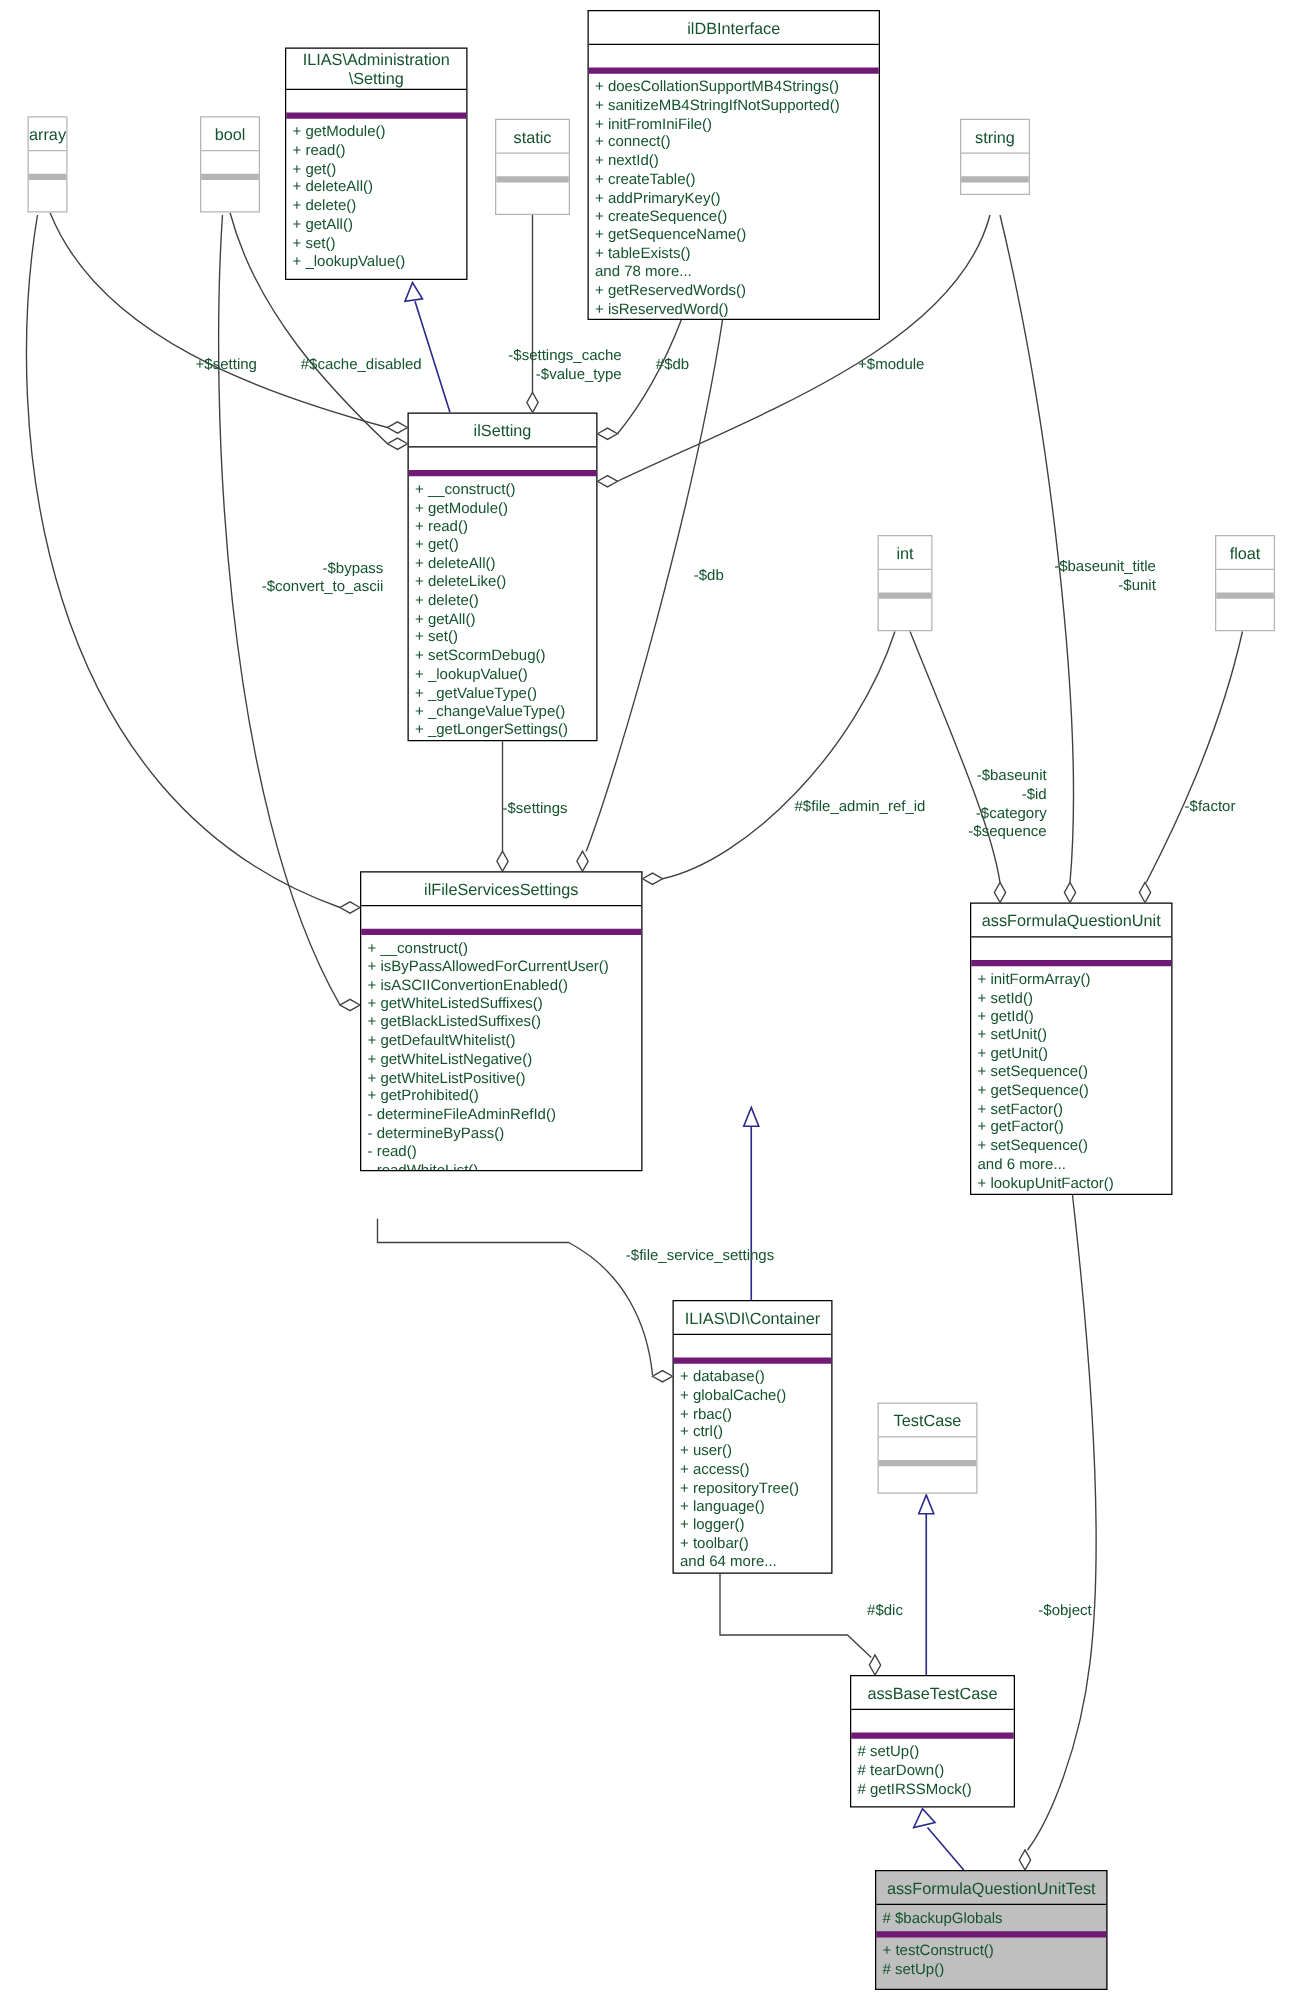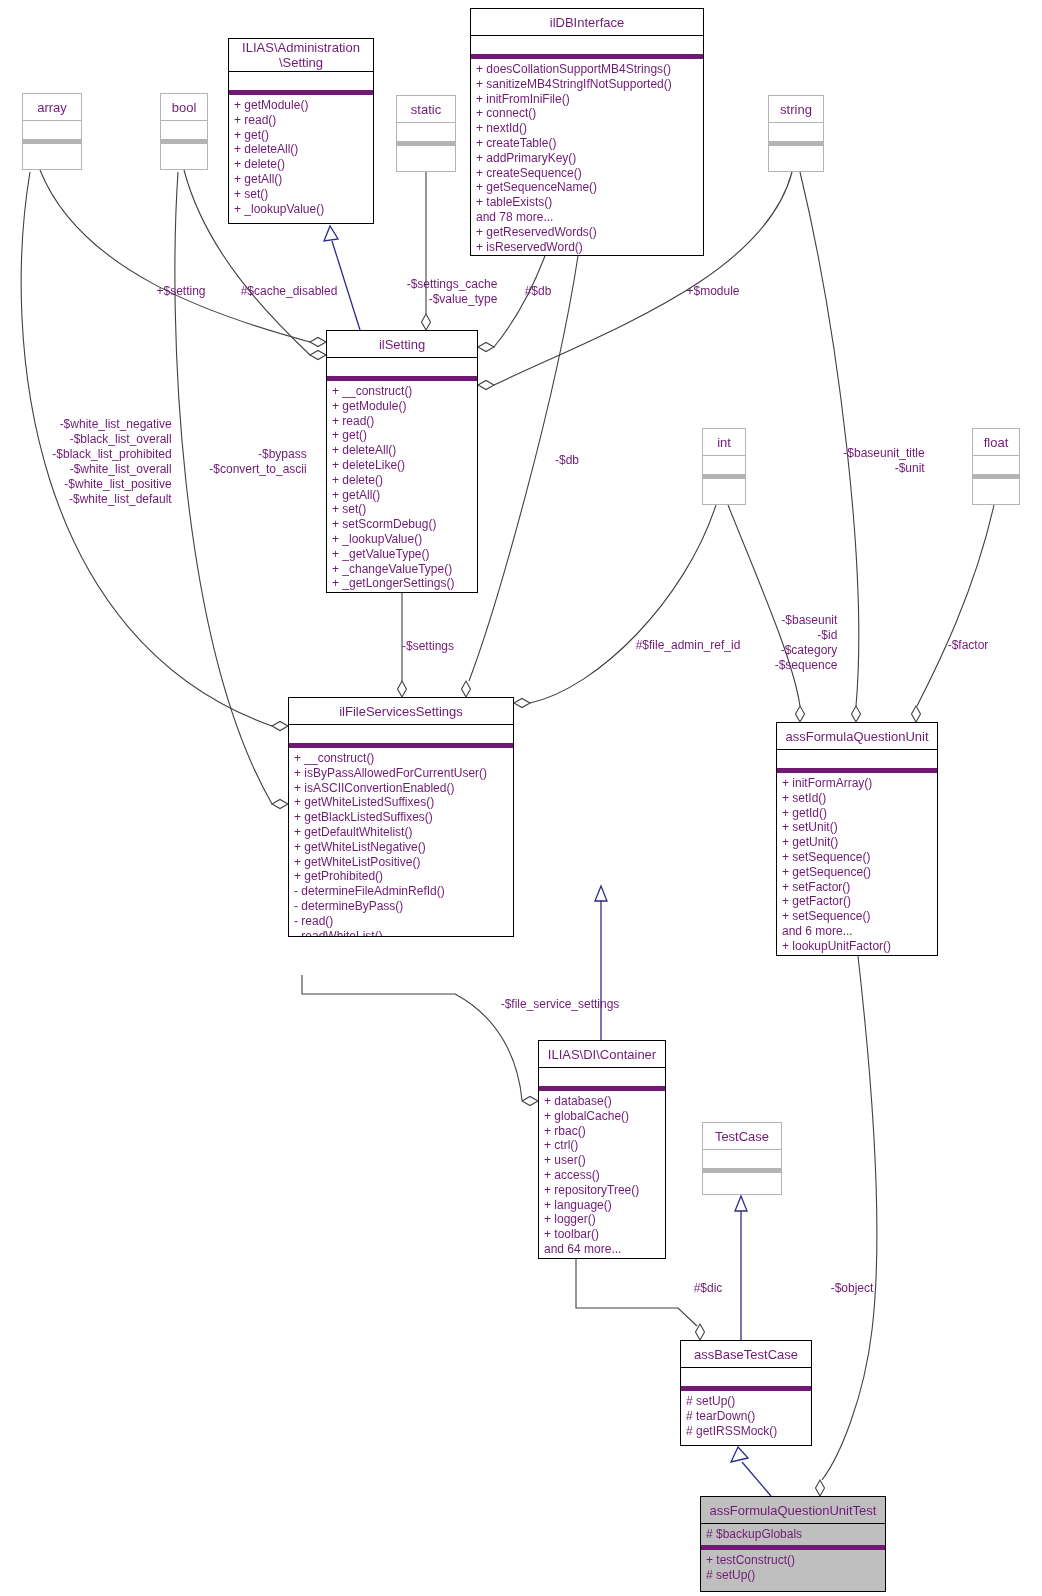--- a/index.html
+++ b/index.html
@@ -1,18 +1,18 @@
 <!DOCTYPE html>
 <html><head>
 <meta charset="utf-8">
 <style>
   html,body{margin:0;padding:0;background:#ffffff;}
   #canvas{
     position:relative;width:1042px;height:1596px;background:#ffffff;
-    font-family:"Liberation Sans",sans-serif;color:#701a75;overflow:hidden;
+    font-family:"Liberation Sans",sans-serif;color:#14532d;overflow:hidden;
   }
   #edges{position:absolute;left:0;top:0;width:1042px;height:1596px;}
   .agg path{fill:none;stroke:#404040;stroke-width:1.1;}
   .agg polygon{fill:#ffffff;stroke:#404040;stroke-width:1.1;}
   .inh path{fill:none;stroke:#2b2b8c;stroke-width:1.3;}
   .inh polygon{fill:#ffffff;stroke:#2b2b8c;stroke-width:1.3;}
 
   .uml-box{
     position:absolute;background:#ffffff;border:1px solid #000;
     box-sizing:border-box;display:flex;flex-direction:column;
@@ -142,39 +142,39 @@
         <div>+ read()</div>
         <div>+ get()</div>
         <div>+ deleteAll()</div>
         <div>+ delete()</div>
         <div>+ getAll()</div>
         <div>+ set()</div>
         <div>+ _lookupValue()</div>
       </div>
   </div>
 
-  <div class="uml-box pbox" style="left:22px;top:93px;width:60px;height:77px;">
+  <div class="uml-box pbox" style="left:22px;top:93px;width:32px;height:77px;">
     <div class="title">array</div>
     <div class="attrs"></div>
     <div class="methods"></div>
   </div>
 
   <div class="uml-box pbox" style="left:160px;top:93px;width:48px;height:77px;">
     <div class="title">bool</div>
     <div class="attrs"></div>
     <div class="methods"></div>
   </div>
 
   <div class="uml-box pbox" style="left:396px;top:95px;width:60px;height:77px;">
     <div class="title">static</div>
     <div class="attrs"></div>
     <div class="methods"></div>
   </div>
 
-  <div class="uml-box pbox" style="left:768px;top:95px;width:56px;height:77px;">
+  <div class="uml-box pbox" style="left:768px;top:95px;width:56px;height:61px;">
     <div class="title">string</div>
     <div class="attrs"></div>
     <div class="methods"></div>
   </div>
 
   <div class="uml-box" style="left:326px;top:330px;width:152px;height:263px;">
     <div class="title">ilSetting</div>
     <div class="attrs"></div>
     <div class="methods">
         <div>+ __construct()</div>
@@ -294,28 +294,20 @@
   </div>
 
   <div class="elabel" style="left:181px;top:284px;">+$setting</div>
   <div class="elabel" style="left:289px;top:284px;">#$cache_disabled</div>
   <div class="elabel" style="left:452px;top:277px;">
       <div>-$settings_cache</div>
       <div>-$value_type</div>
     </div>
   <div class="elabel" style="left:538px;top:284px;">#$db</div>
   <div class="elabel" style="left:713px;top:284px;">+$module</div>
-  <div class="elabel" style="left:112px;top:417px;">
-      <div>-$white_list_negative</div>
-      <div>-$black_list_overall</div>
-      <div>-$black_list_prohibited</div>
-      <div>-$white_list_overall</div>
-      <div>-$white_list_positive</div>
-      <div>-$white_list_default</div>
-    </div>
   <div class="elabel" style="left:258px;top:447px;">
       <div>-$bypass</div>
       <div>-$convert_to_ascii</div>
     </div>
   <div class="elabel" style="left:567px;top:453px;">-$db</div>
   <div class="elabel" style="left:428px;top:639px;">-$settings</div>
   <div class="elabel" style="left:688px;top:638px;">#$file_admin_ref_id</div>
   <div class="elabel" style="left:884px;top:446px;">
       <div>-$baseunit_title</div>
       <div>-$unit</div>

